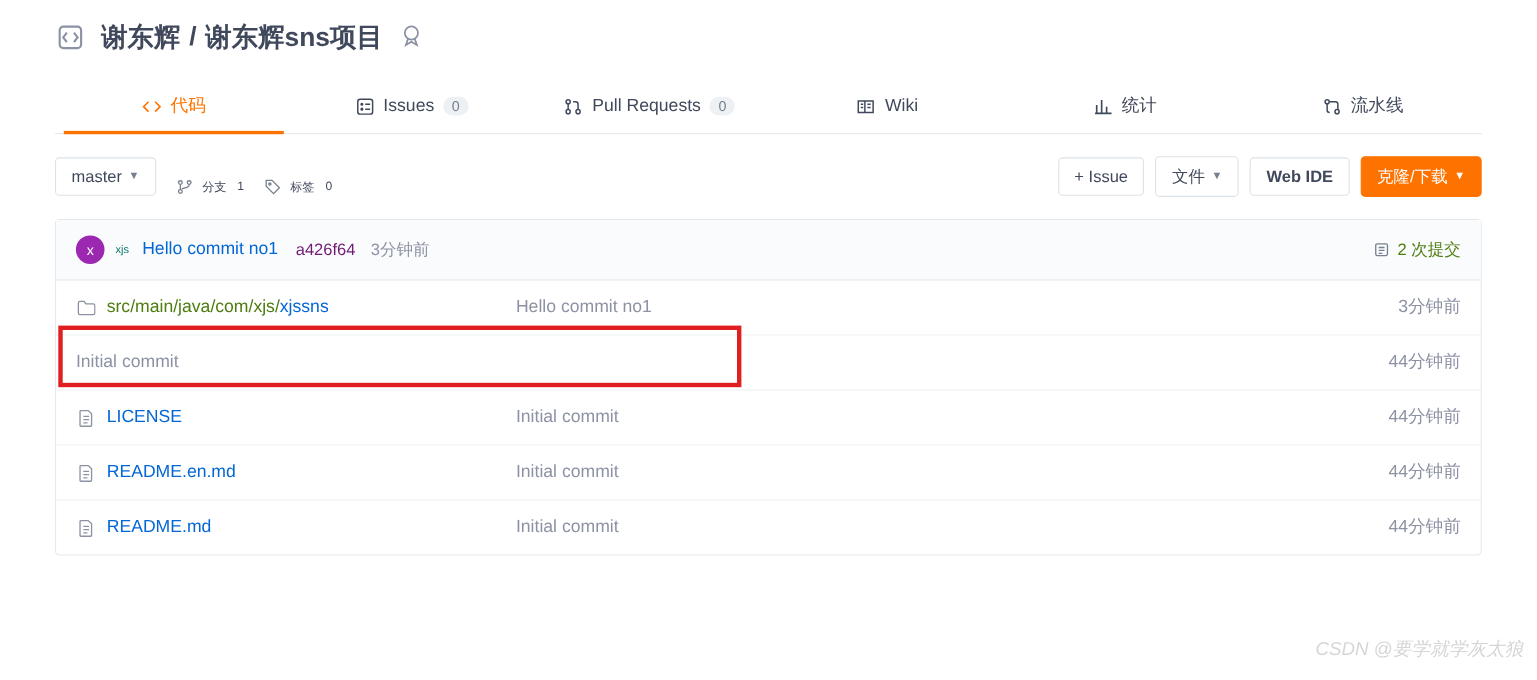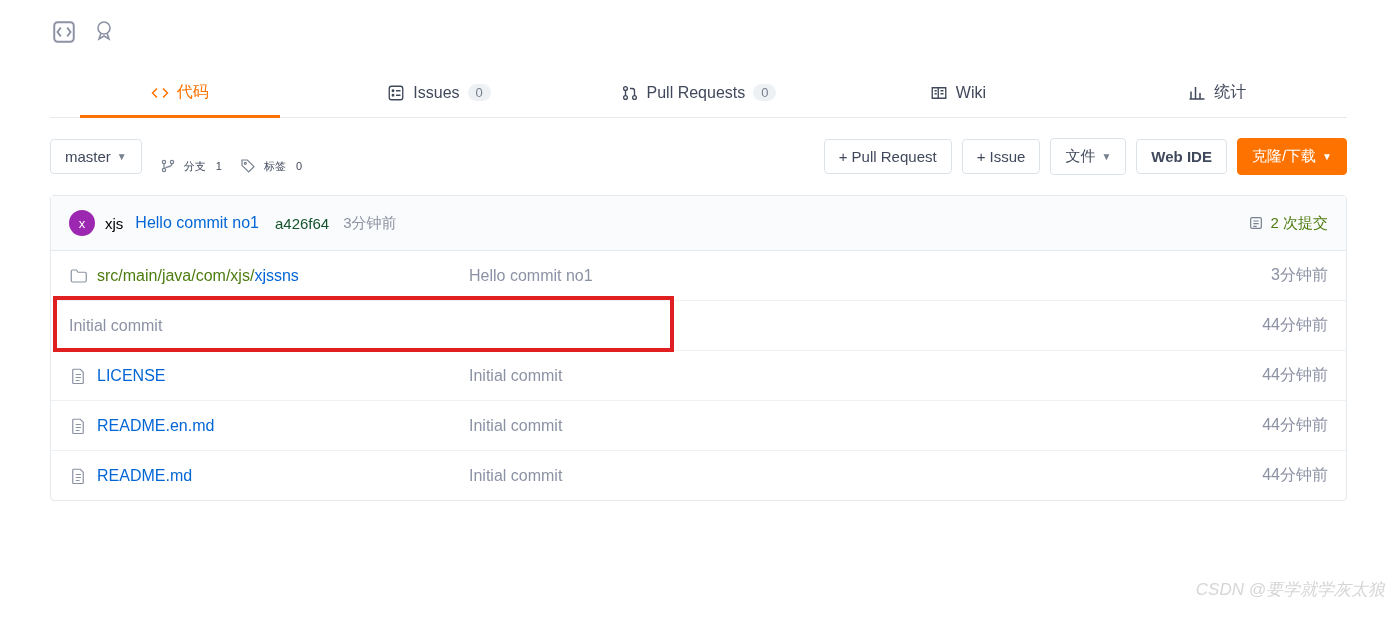--- a/index.html
+++ b/index.html
@@ -21,23 +21,23 @@
 .toolbar-right { display: flex; align-items: center; gap: 10px; margin-left: auto; }
 .btn { border: 1px solid #dce3e8; background: #fff; border-radius: 4px; padding: 8px 14px; font-size: 15px; color: #40485b; cursor: pointer; display: flex; align-items: center; gap: 6px; }
 .btn-primary { background: #fe7300; border-color: #fe7300; color: #fff; }
 .btn-bold { font-weight: 600; }
 .branch-info { display: flex; align-items: center; gap: 8px; color: #40485b; font-size: 11px; }
 .branch-info span.num { margin-left: 2px; }
 .caret { font-size: 10px; color: #76808e; }
 .file-panel { margin: 0 50px; border: 1px solid #e3e9ed; border-radius: 4px; }
 .commit-row { display: flex; align-items: center; padding: 14px 18px; background: #fafbfc; border-bottom: 1px solid #e3e9ed; }
 .avatar { width: 26px; height: 26px; border-radius: 50%; background: #9c27b0; color: #fff; display: flex; align-items: center; justify-content: center; font-size: 13px; margin-right: 10px; }
-.author { color: #000000; font-size: 15px; margin-right: 12px; }
+.author { color: #0f766e; font-size: 10px; margin-right: 12px; }
 .commit-msg-link { color: #0366d6; font-size: 16px; margin-right: 16px; }
-.hash { color: #14532d; font-size: 15px; margin-right: 14px; }
+.hash { color: #701a75; font-size: 15px; margin-right: 14px; }
 .time { color: #8c92a4; font-size: 15px; }
 .commits-count { margin-left: auto; color: #4d7c0f; font-size: 15px; display: flex; align-items: center; gap: 6px; }
 .file-row { display: flex; align-items: center; padding: 14px 18px; border-bottom: 1px solid #eef1f4; font-size: 16px; }
 .file-row:last-child { border-bottom: none; }
 .file-name-cell { width: 400px; display: flex; align-items: center; gap: 10px; }
 .file-name { color: #0366d6; cursor: pointer; }
 .file-name .grey-part { color: #4d7c0f; }
 .commit-msg { color: #8c92a4; flex: 1; cursor: pointer; }
 .file-time { color: #8c92a4; text-align: right; }
 .file-icon { color: #8c92a4; flex-shrink: 0; }
@@ -48,20 +48,25 @@
 <body>
 
 <div class="header">
   <div class="title-row">
     <span class="repo-icon">
       <svg width="26" height="26" viewBox="0 0 24 24" fill="none" stroke="#8c92a4" stroke-width="1.8">
           <rect x="3" y="3" width="18" height="18" rx="3"></rect>
           <path d="M9 8l-3 4 3 4M15 8l3 4-3 4"></path>
         </svg>
     </span>
+    <div class="repo-title">
+      <span>谢东辉</span>
+      <span class="slash">/</span>
+      <span>谢东辉sns项目</span>
+    </div>
     <span class="award-icon">
       <svg width="24" height="24" viewBox="0 0 24 24" fill="none" stroke="#8c92a4" stroke-width="1.6">
           <circle cx="12" cy="10" r="6"></circle>
           <path d="M9 15l-2 6 5-3 5 3-2-6"></path>
         </svg>
     </span>
   </div>
 
   <div class="tabs">
     <div class="tab active">
@@ -94,20 +99,28 @@
       <svg width="18" height="18" viewBox="0 0 24 24" fill="none" stroke="currentColor" stroke-width="1.8">
           <path d="M3 5h8v14H3zM11 5h10v14H11zM6 9h3M6 13h3M14 9h4M14 13h4"></path>
         </svg>
       <span>Wiki</span>
     </div>
     <div class="tab">
       <svg width="18" height="18" viewBox="0 0 24 24" fill="none" stroke="currentColor" stroke-width="2">
           <path d="M4 20V10M10 20V4M16 20v-8M22 20H2"></path>
         </svg>
       <span>统计</span>
+    </div>
+    <div class="tab">
+      <svg width="18" height="18" viewBox="0 0 24 24" fill="none" stroke="currentColor" stroke-width="1.8">
+          <circle cx="6" cy="6" r="2.5"></circle>
+          <circle cx="18" cy="18" r="2.5"></circle>
+          <path d="M8.5 6H16c2 0 3 1 3 3v6.5M6 8.5V16c0 2 1 3 3 3"></path>
+        </svg>
+      <span>流水线</span>
     </div>
   </div>
 </div>
 
 <div class="toolbar">
   <div class="toolbar-left">
     <button class="btn">
       <span>master</span>
       <span class="caret">▼</span>
     </button>
@@ -124,21 +137,20 @@
     <div class="branch-info">
       <svg width="16" height="16" viewBox="0 0 24 24" fill="none" stroke="#76808e" stroke-width="1.8">
           <path d="M3 3h8l10 10-8 8L3 11V3z"></path>
           <circle cx="8" cy="8" r="1.5"></circle>
         </svg>
       <span>标签</span>
       <span class="num">0</span>
     </div>
   </div>
   <div class="toolbar-right">
-    <button class="btn">+ Pull Request</button>
     <button class="btn">+ Issue</button>
     <button class="btn">
       <span>文件</span>
       <span class="caret">▼</span>
     </button>
     <button class="btn btn-bold">Web IDE</button>
     <button class="btn btn-primary">
       <span>克隆/下载</span>
       <span class="caret" style="color:#fff">▼</span>
     </button>

